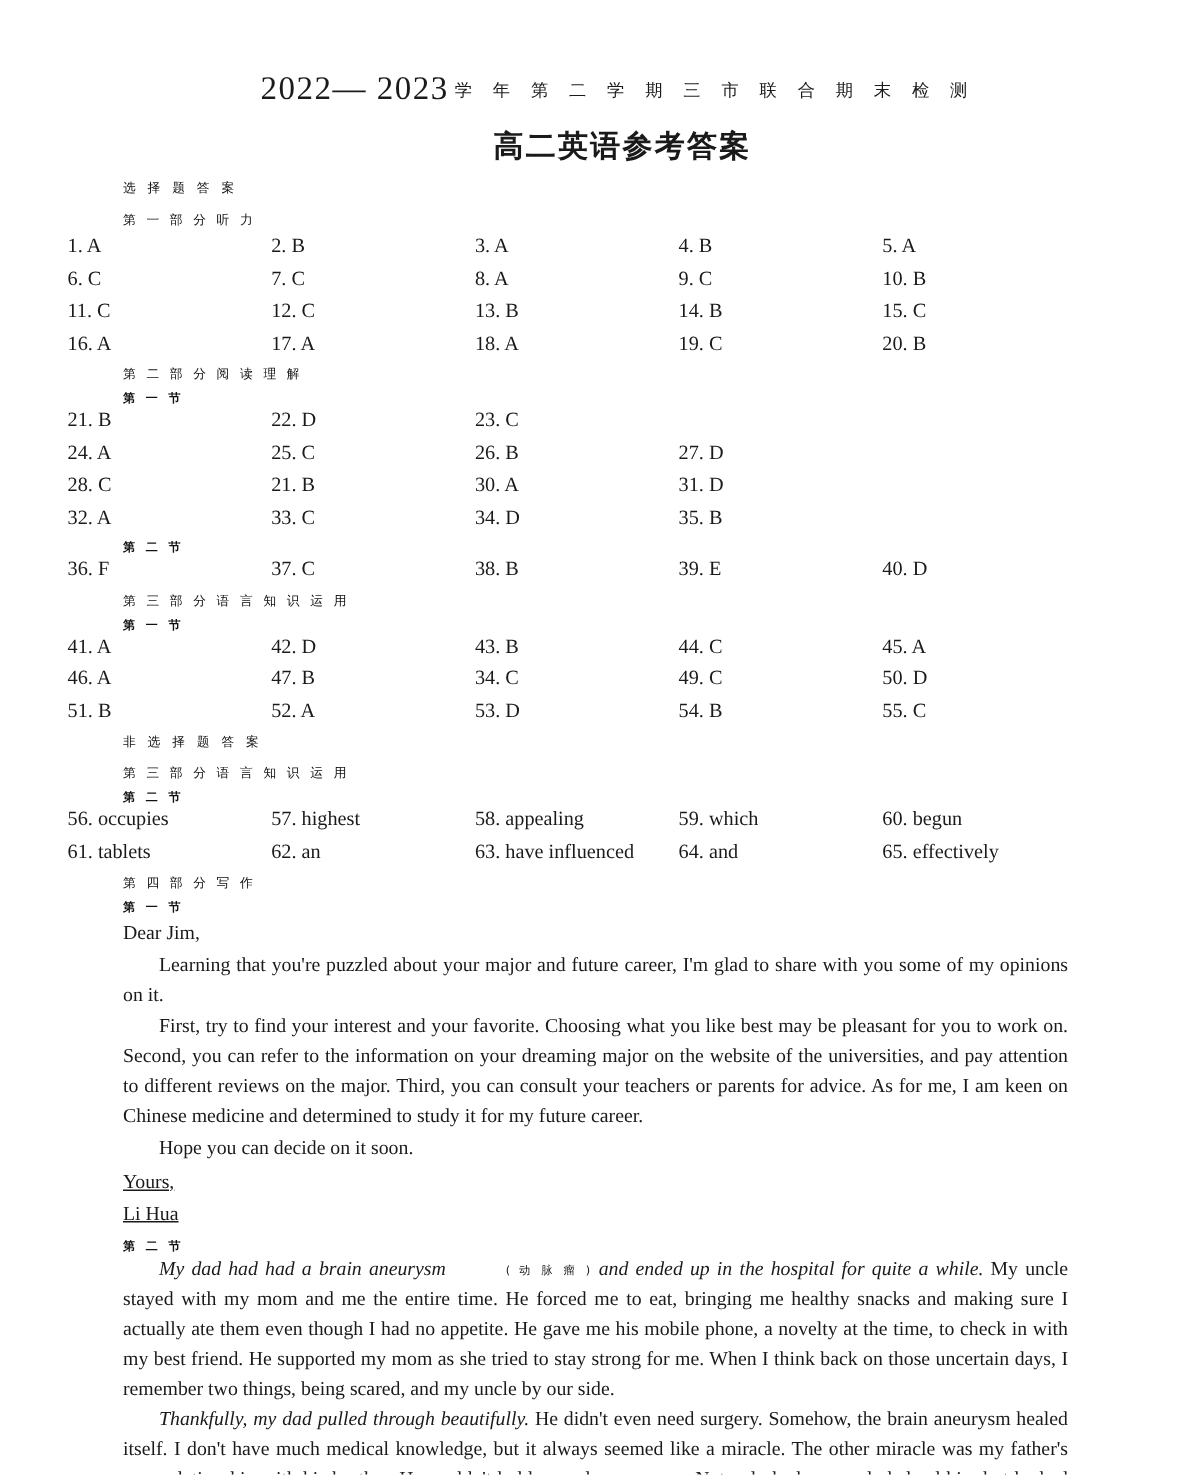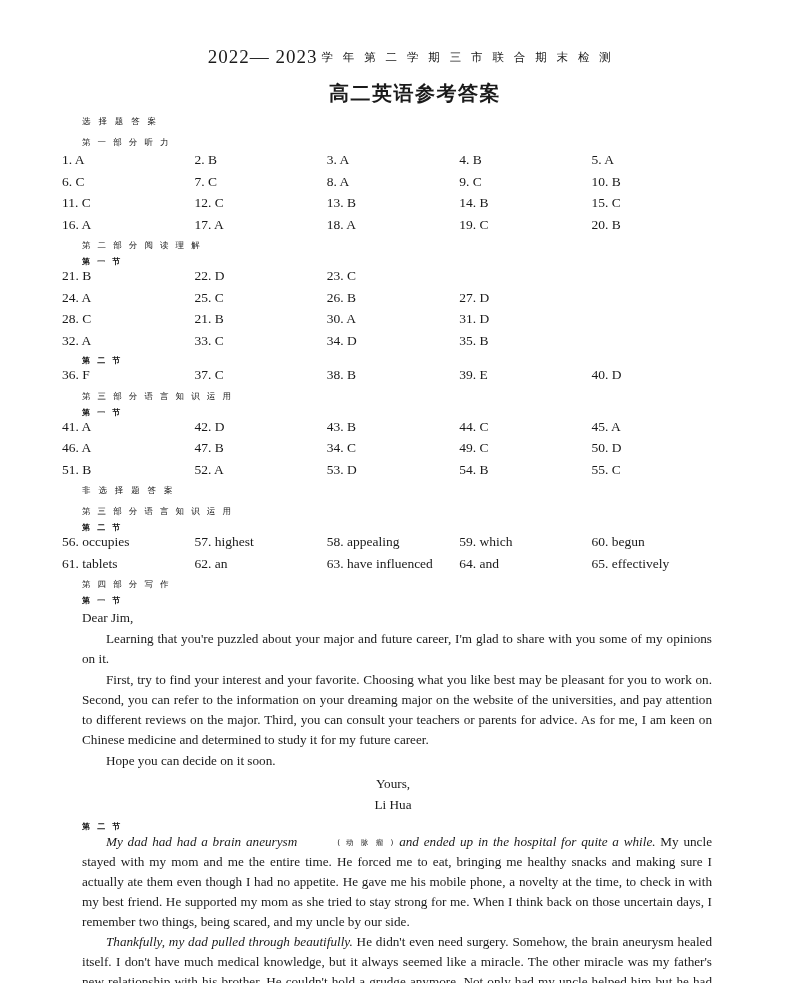--- a/index.html
+++ b/index.html
@@ -24,26 +24,26 @@
   }
 
   
   .head-line {
     text-align: center;
     margin-top: 46px;
     white-space: nowrap;
   }
   .head-year {
     font-family: "Liberation Serif", serif;
-    font-size: 19px;
+    font-size: 22px;
     letter-spacing: 1px;
     margin-left: 28px;
   }
   .head-rest {
-    font-family: Liberation Serif, serif;
+    font-family: Liberation Mono, monospace;
     font-size: 11.5px;
     letter-spacing: 3.5px;
     position: relative;
     top: -2px;
   }
   .main-title {
     text-align: center;
     font-family: "DejaVu Sans", sans-serif;
     font-weight: bold;
     font-size: 20px;
@@ -67,21 +67,21 @@
     font-family: "DejaVu Sans", sans-serif;
     font-size: 8px;
     letter-spacing: 2.2px;
     margin: 4px 0 2px 82px;
     color: #111;
     font-weight: bold;
   }
 
   
   .ans-block {
-    margin-left: 62px;
+    margin-left: 45px;
     margin-right: 70px;
   }
   .ans-row {
     display: flex;
     font-size: 13.5px;
     line-height: 1.0;
     margin-bottom: 8px;
   }
   .ans-cell {
     width: 20%;
@@ -98,21 +98,22 @@
     line-height: 1.52;
     text-align: justify;
   }
   .writing p {
     margin: 0 0 1px 0;
   }
   .indent {
     text-indent: 24px;
   }
   .right-align {
-    text-align: center;
+    text-align: left;
+    text-decoration: underline;
   }
   .sign-block {
     margin-top: 2px;
     margin-right: 8px;
   }
   .essay2 p {
     margin: 0;
   }
   .it {
     font-style: italic;

